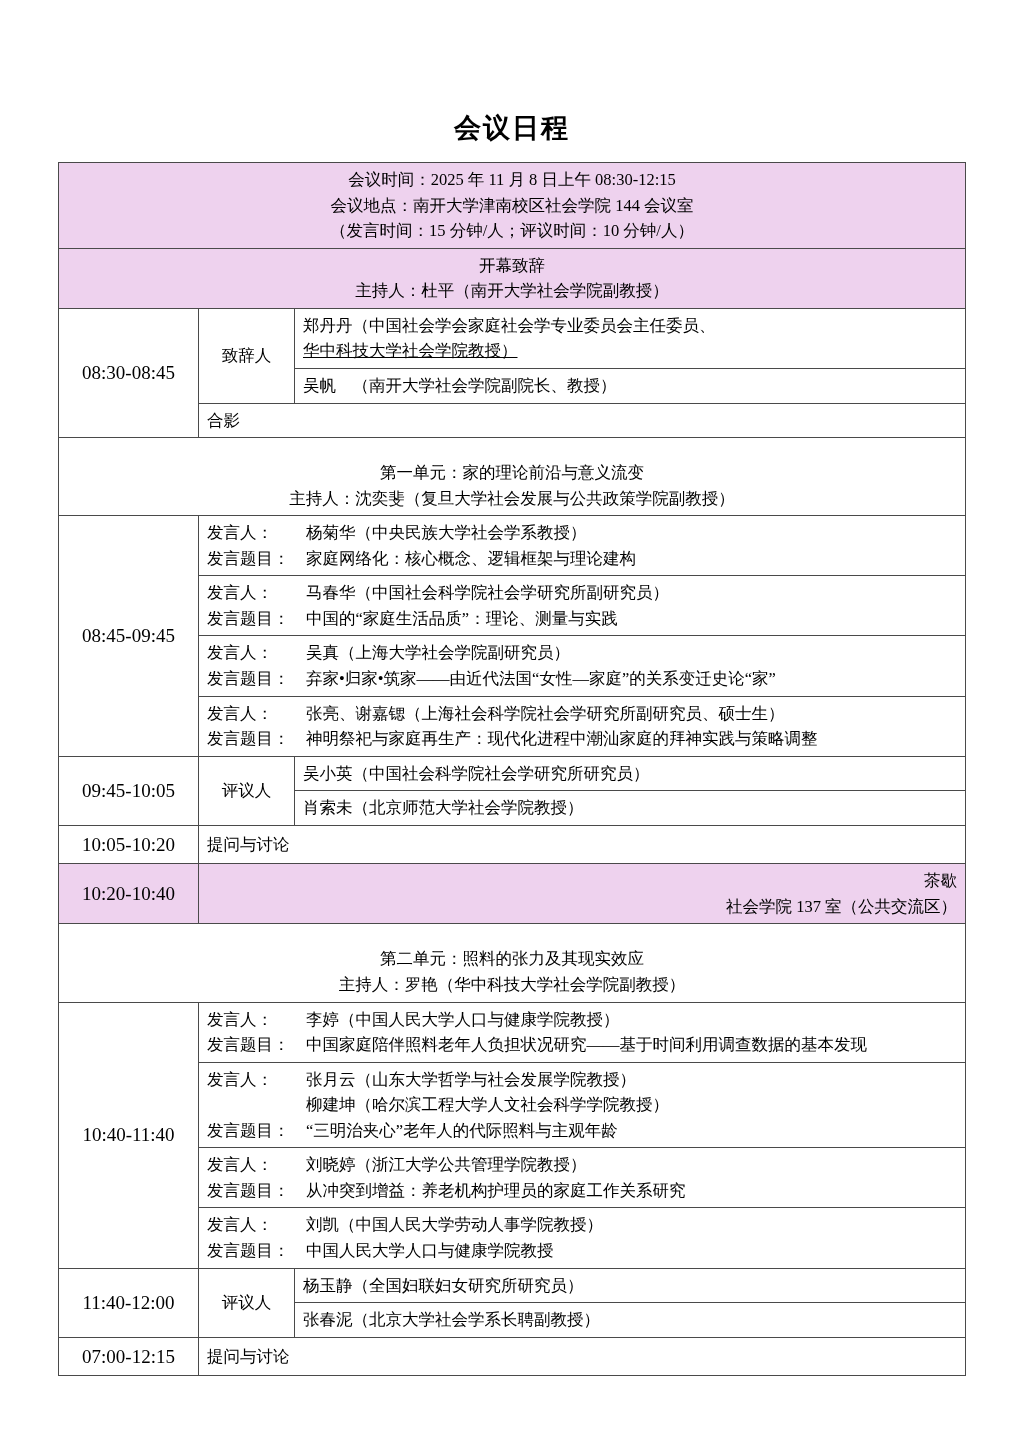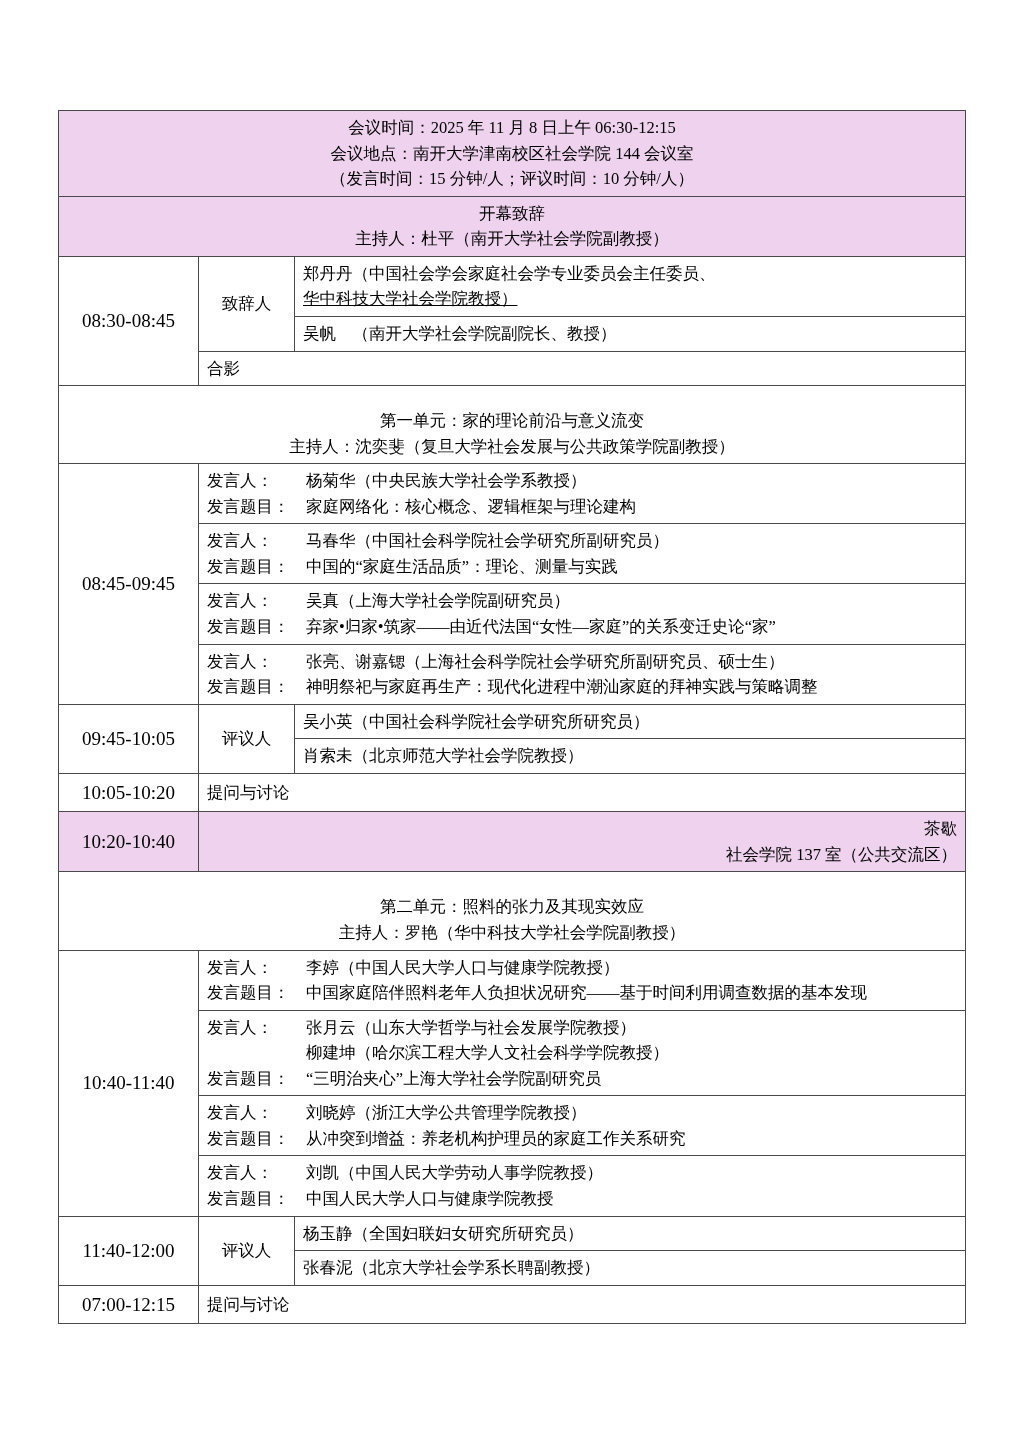--- a/index.html
+++ b/index.html
@@ -95,32 +95,33 @@
     background: #eed2ee;
     text-align: center;
   }
   .tea span { display: block; text-align: right; }
 </style>
 </head>
 <body>
 
 <div class="page">
 
+  <div class="doc-title">会议日程</div>
 
   <table class="agenda">
     <colgroup>
       <col class="col-time">
       <col class="col-role">
       <col>
     </colgroup>
     <tbody>
 
       <tr>
         <td class="hdr" colspan="3">
-          <span class="hdr-line">会议时间：2025 年 11 月 8 日上午 06:30-12:15</span>
+          <span class="hdr-line">会议时间：2025 年 11 月 8 日上午 08:30-12:15</span>
           <span class="hdr-line">会议地点：南开大学津南校区社会学院 144 会议室</span>
           <span class="hdr-line">（发言时间：15 分钟/人；评议时间：10 分钟/人）</span>
         </td>
       </tr>
 
       <tr>
         <td class="hdr" colspan="3">
           <span class="hdr-line">开幕致辞</span>
           <span class="hdr-line">主持人：杜平（南开大学社会学院副教授）</span>
         </td>
@@ -232,21 +233,21 @@
       </tr>
       <tr>
         <td class="sess" colspan="2">
           <span class="row">
             <span class="lbl">发言人：</span><span class="txt">张月云（山东大学哲学与社会发展学院教授）</span>
           </span>
           <span class="row">
             <span class="lbl"></span><span class="txt">柳建坤（哈尔滨工程大学人文社会科学学院教授）</span>
           </span>
           <span class="row">
-            <span class="lbl">发言题目：</span><span class="txt">“三明治夹心”上海大学社会学院副研究员</span>
+            <span class="lbl">发言题目：</span><span class="txt">“三明治夹心”老年人的代际照料与主观年龄</span>
           </span>
         </td>
       </tr>
       <tr>
         <td class="sess" colspan="2">
           <span class="row">
             <span class="lbl">发言人：</span><span class="txt">刘晓婷（浙江大学公共管理学院教授）</span>
           </span>
           <span class="row">
             <span class="lbl">发言题目：</span><span class="txt">从冲突到增益：养老机构护理员的家庭工作关系研究</span>

